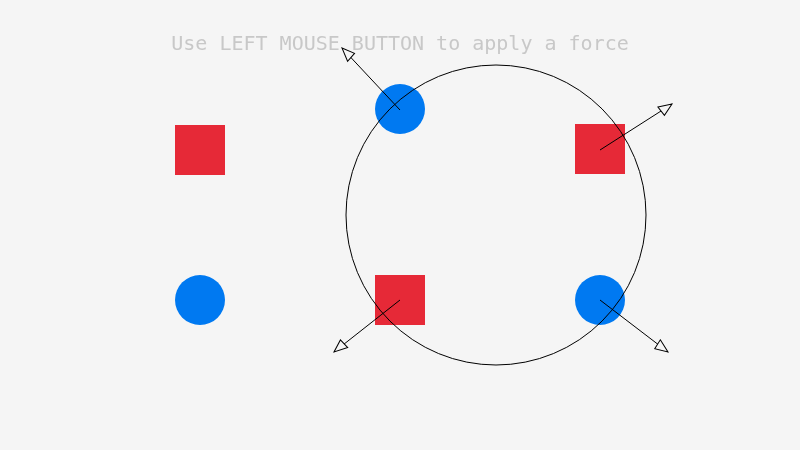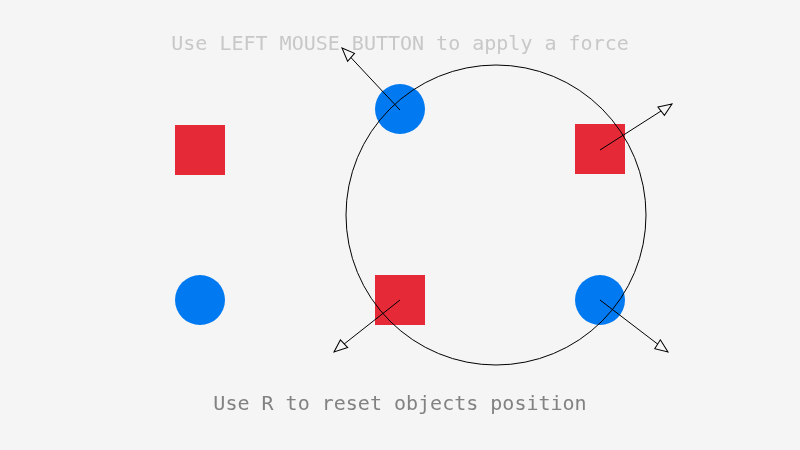--- a/index.html
+++ b/index.html
@@ -55,15 +55,14 @@
     <g id="arrows-layer">
         <line x1="400" y1="110" x2="342" y2="48" stroke="#000000" stroke-width="1" marker-end="url(#ah)"></line>
         <line x1="600" y1="150" x2="672" y2="104" stroke="#000000" stroke-width="1" marker-end="url(#ah)"></line>
         <line x1="400" y1="300" x2="334" y2="352" stroke="#000000" stroke-width="1" marker-end="url(#ah)"></line>
         <line x1="600" y1="300" x2="668" y2="352" stroke="#000000" stroke-width="1" marker-end="url(#ah)"></line>
       </g>
   </svg>
 
   <div class="hint hint-top" style="color: rgb(200, 200, 200);">Use LEFT MOUSE BUTTON to apply a force</div>
 
-  <div class="hint hint-bottom" style="color: rgb(130, 130, 130);">Use R to reset objects position</div>
 
 </div>
 
 </body></html>

